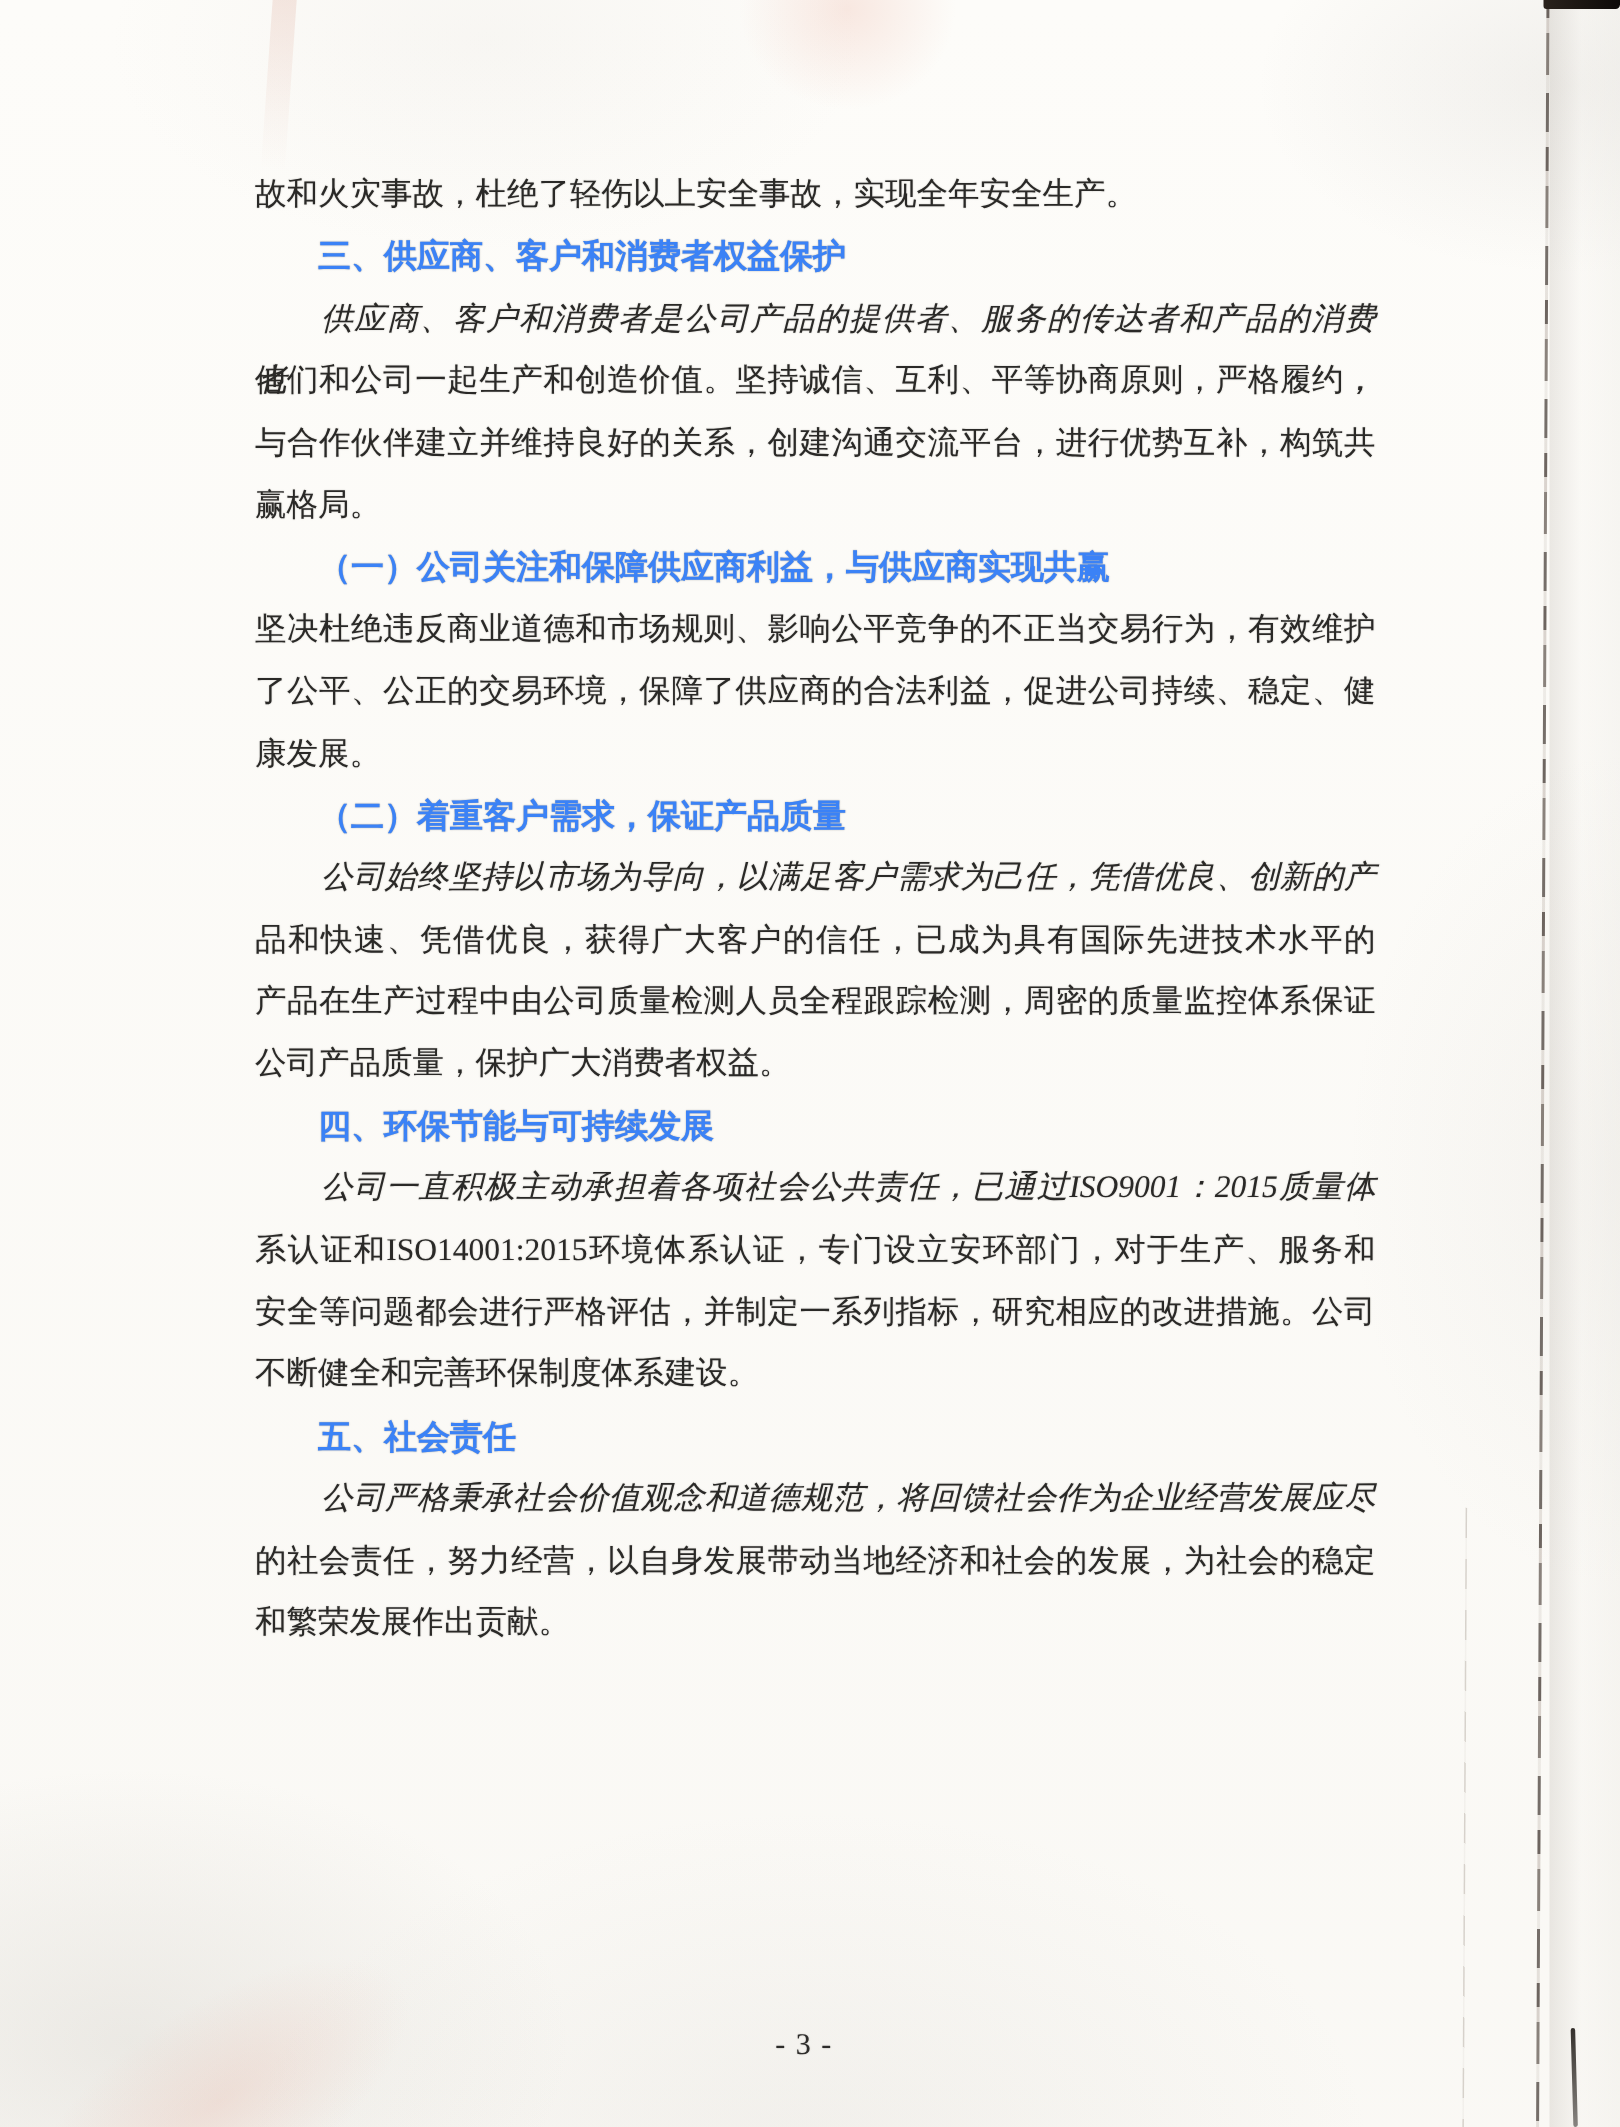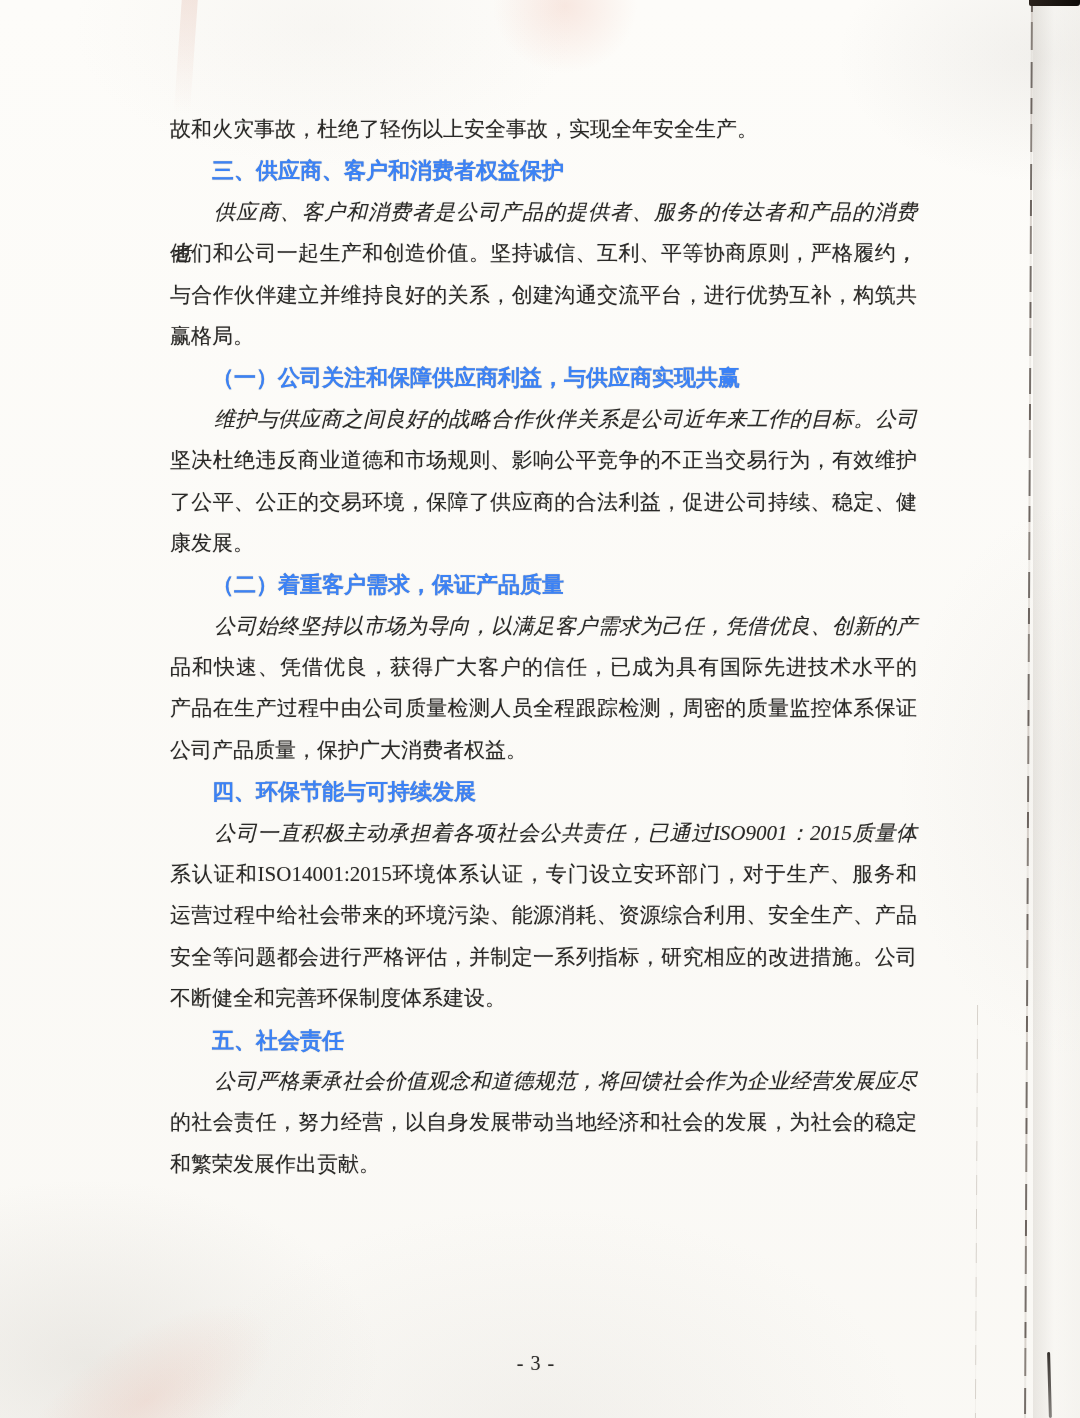--- a/index.html
+++ b/index.html
@@ -99,33 +99,31 @@
 <div class="corner-stroke-bottom"></div>
 
 <div class="text-column">
     <div class="line last">故和火灾事故，杜绝了轻伤以上安全事故，实现全年安全生产。</div>
     <div class="line heading">三、供应商、客户和消费者权益保护</div>
     <div class="line first">供应商、客户和消费者是公司产品的提供者、服务的传达者和产品的消费者，</div>
     <div class="line full">他们和公司一起生产和创造价值。坚持诚信、互利、平等协商原则，严格履约，</div>
     <div class="line full">与合作伙伴建立并维持良好的关系，创建沟通交流平台，进行优势互补，构筑共</div>
     <div class="line last">赢格局。</div>
     <div class="line heading">（一）公司关注和保障供应商利益，与供应商实现共赢</div>
-    <div class="line first">维护与供应商之间良好的战略合作伙伴关系是公司近年来工作的目标。公司</div>
     <div class="line full">坚决杜绝违反商业道德和市场规则、影响公平竞争的不正当交易行为，有效维护</div>
     <div class="line full">了公平、公正的交易环境，保障了供应商的合法利益，促进公司持续、稳定、健</div>
     <div class="line last">康发展。</div>
     <div class="line heading">（二）着重客户需求，保证产品质量</div>
     <div class="line first">公司始终坚持以市场为导向，以满足客户需求为己任，凭借优良、创新的产</div>
     <div class="line full">品和快速、凭借优良，获得广大客户的信任，已成为具有国际先进技术水平的</div>
     <div class="line full">产品在生产过程中由公司质量检测人员全程跟踪检测，周密的质量监控体系保证</div>
     <div class="line last">公司产品质量，保护广大消费者权益。</div>
     <div class="line heading">四、环保节能与可持续发展</div>
     <div class="line first">公司一直积极主动承担着各项社会公共责任，已通过ISO9001：2015质量体</div>
     <div class="line full">系认证和ISO14001:2015环境体系认证，专门设立安环部门，对于生产、服务和</div>
-    <div class="line full">运营过程中给社会带来的环境污染、能源消耗、资源综合利用、安全生产、产品</div>
     <div class="line full">安全等问题都会进行严格评估，并制定一系列指标，研究相应的改进措施。公司</div>
     <div class="line last">不断健全和完善环保制度体系建设。</div>
     <div class="line heading">五、社会责任</div>
     <div class="line first">公司严格秉承社会价值观念和道德规范，将回馈社会作为企业经营发展应尽</div>
     <div class="line full">的社会责任，努力经营，以自身发展带动当地经济和社会的发展，为社会的稳定</div>
     <div class="line last">和繁荣发展作出贡献。</div>
   </div>
 
 <div class="page-number">- 3 -</div>
 

